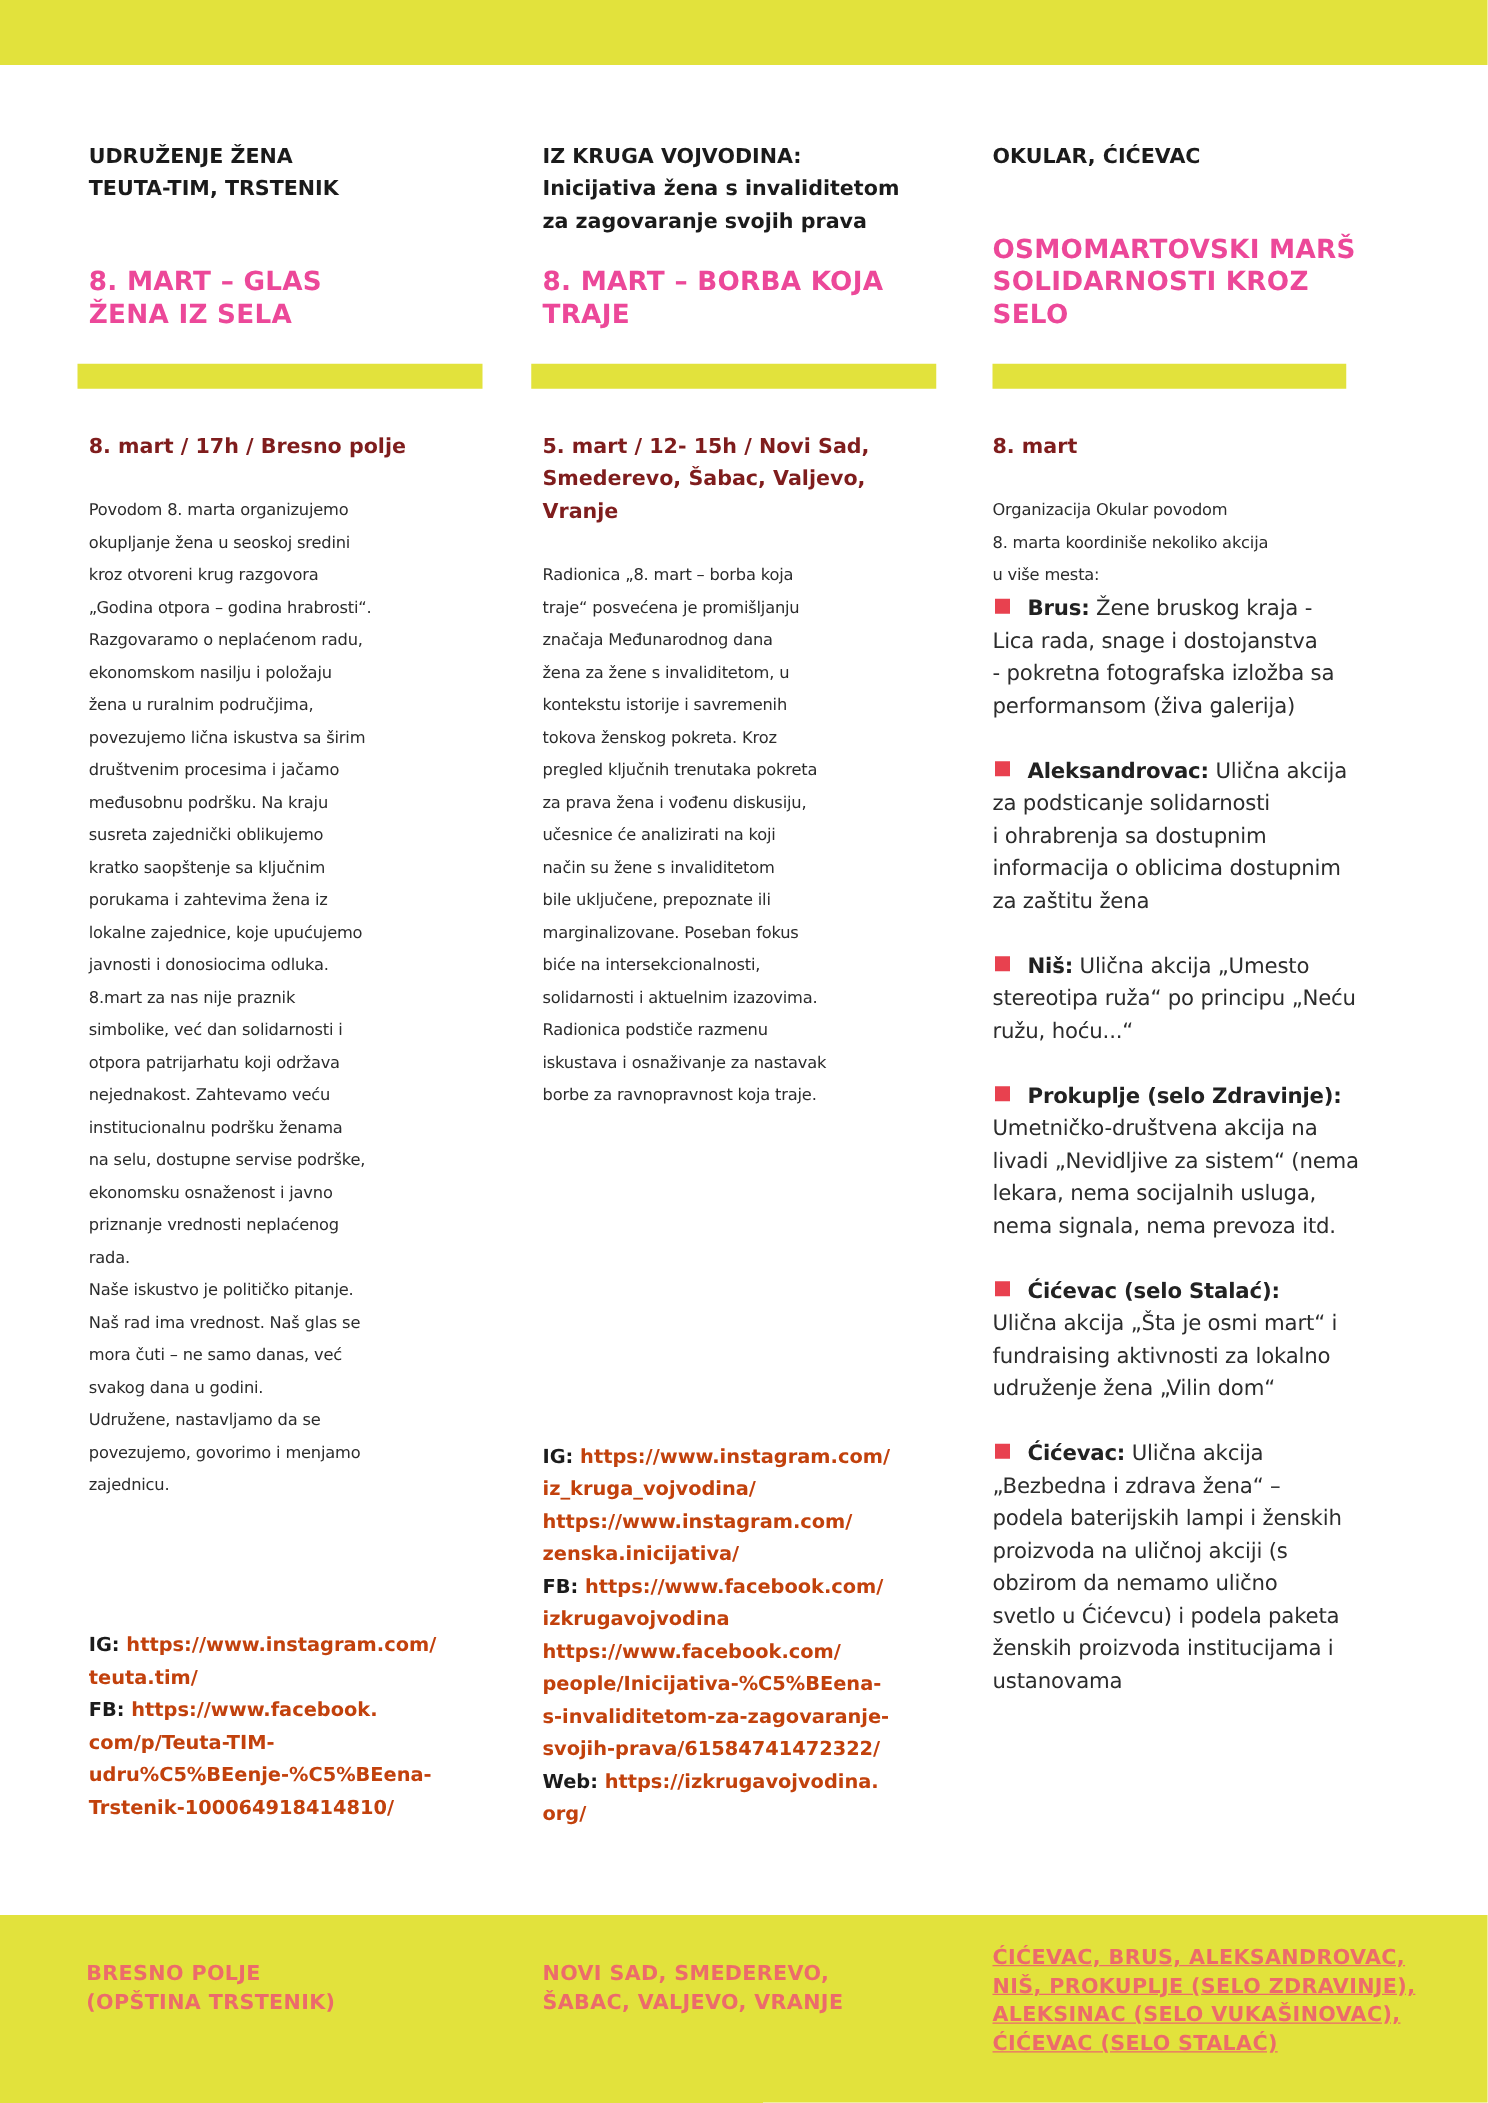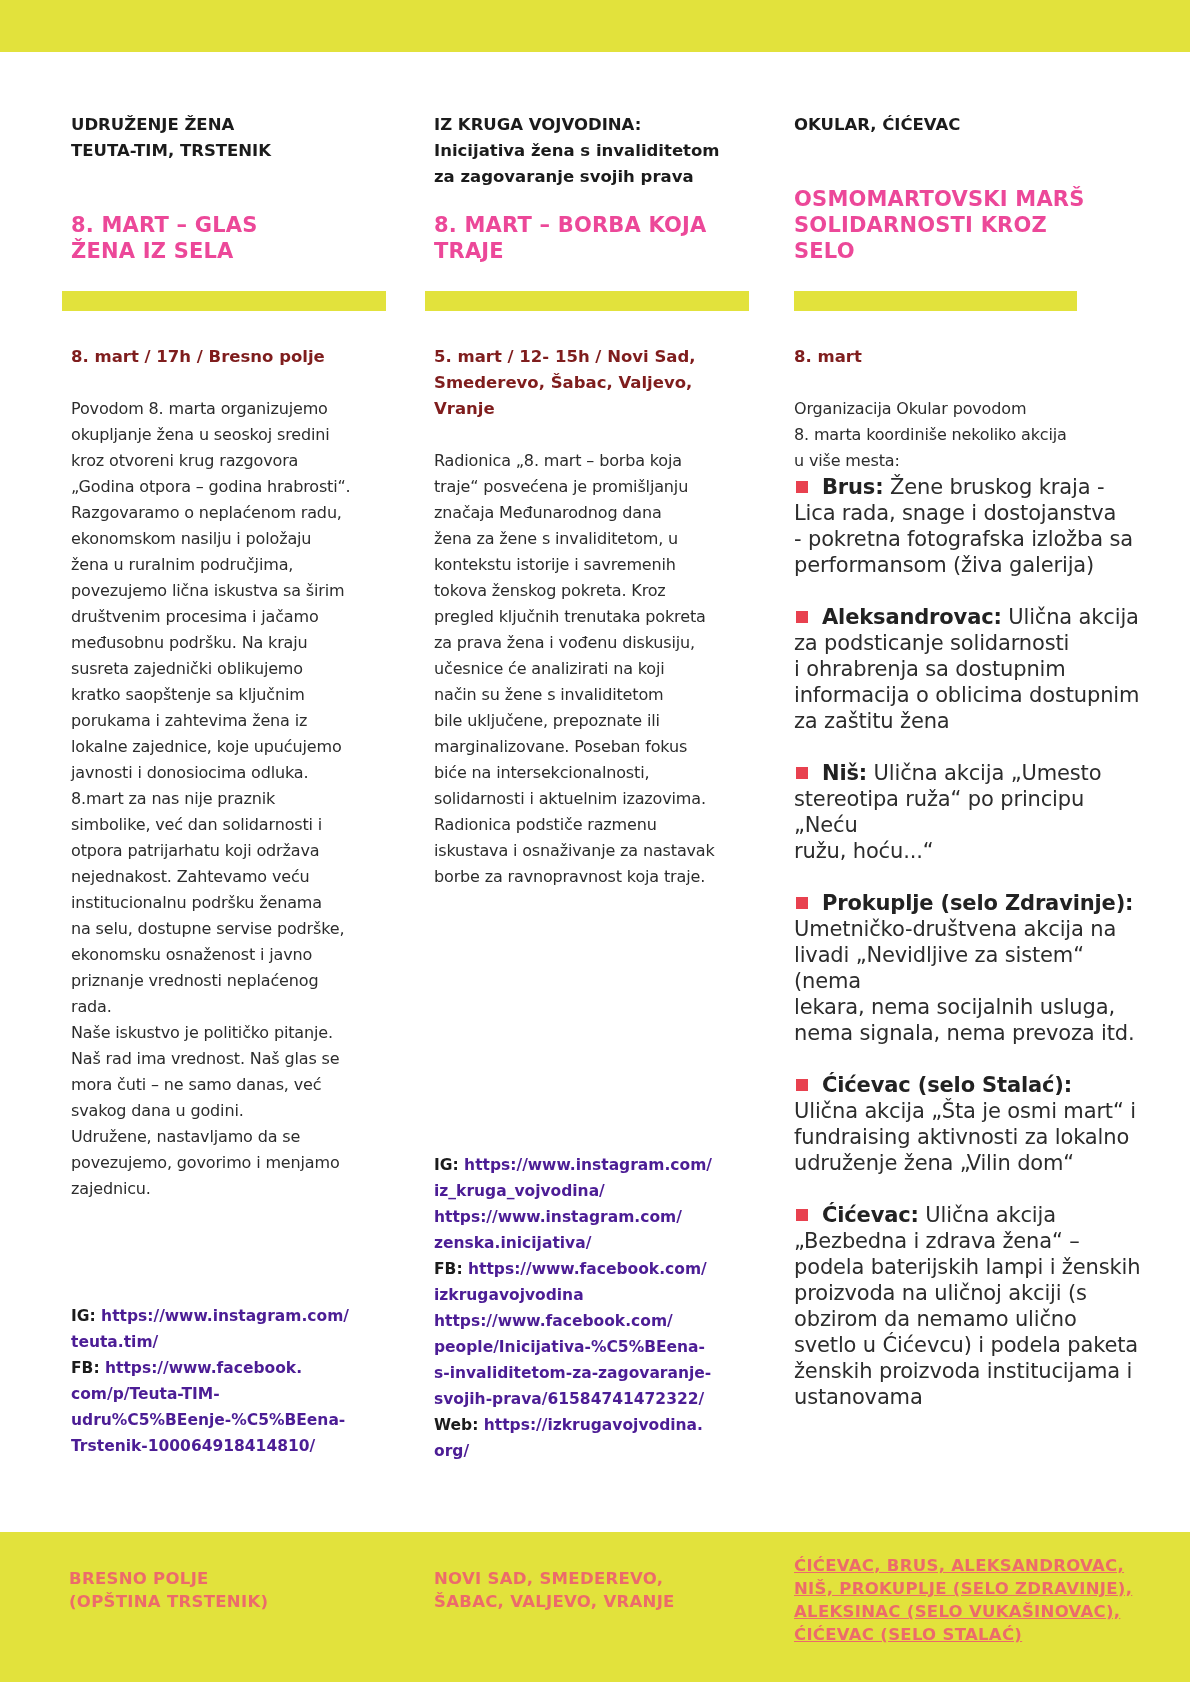--- a/index.html
+++ b/index.html
@@ -35,44 +35,44 @@
   .c3 .bar { left: 0; width: 283px; }
 
   .date {
     position: absolute; top: 344px; margin: 0;
     font-family: "DejaVu Sans", sans-serif; font-weight: bold;
     font-size: 16.5px; line-height: 26px; color: #7f1d1d;
   }
   .body-text {
     position: absolute; margin: 0;
     font-family: "DejaVu Sans", sans-serif; font-weight: normal;
-    font-size: 16px; line-height: 26px; color: #2c2c2c; white-space: pre-line;
+    font-size: 13px; line-height: 26px; color: #2c2c2c; white-space: pre-line;
     letter-spacing: -0.15px;
   }
   .c1 .body-text { top: 396px; }
   .c2 .body-text { top: 448px; }
   .c3 .body-text { top: 396px; }
 
   .actions { position: absolute; top: 474px; left: 0; width: 360px; }
   .action {
     margin: 0 0 26px 0; font-family: "DejaVu Sans", sans-serif;
-    font-size: 21px; line-height: 26px; color: #2c2c2c; white-space: pre-line; letter-spacing: -0.15px;
+    font-size: 17px; line-height: 26px; color: #2c2c2c; white-space: pre-line; letter-spacing: -0.15px;
   }
   .bullet { display: inline-block; width: 12px; height: 12px; background: #e8414f; margin: 0 14px 0 2px; vertical-align: 1px; }
   .place { font-weight: bold; color: #222; }
 
   .links {
     position: absolute; margin: 0;
     font-family: "DejaVu Sans", sans-serif; font-weight: bold;
     font-size: 15.5px; line-height: 26px;
   }
   .c1 .links { top: 1303px; }
   .c2 .links { top: 1152px; }
   .link-label { color: #1b1b1b; }
-  .link { color: #4c1d95; display: block; white-space: pre-line; text-decoration: none; }
+  .link { color: #c2410c; display: block; white-space: pre-line; text-decoration: none; }
   .link.inline { display: inline; }
 
   .footer-text {
     position: absolute; margin: 0;
     font-family: "DejaVu Sans", sans-serif; font-weight: bold;
     font-size: 16.5px; line-height: 23px; color: #ec6b6b; white-space: pre-line; letter-spacing: 0.3px;
   }
   .f1 { left: 69px; top: 1567px; }
   .f2 { left: 434px; top: 1567px; }
   .f3 { left: 794px; top: 1554px; text-decoration: underline; }

